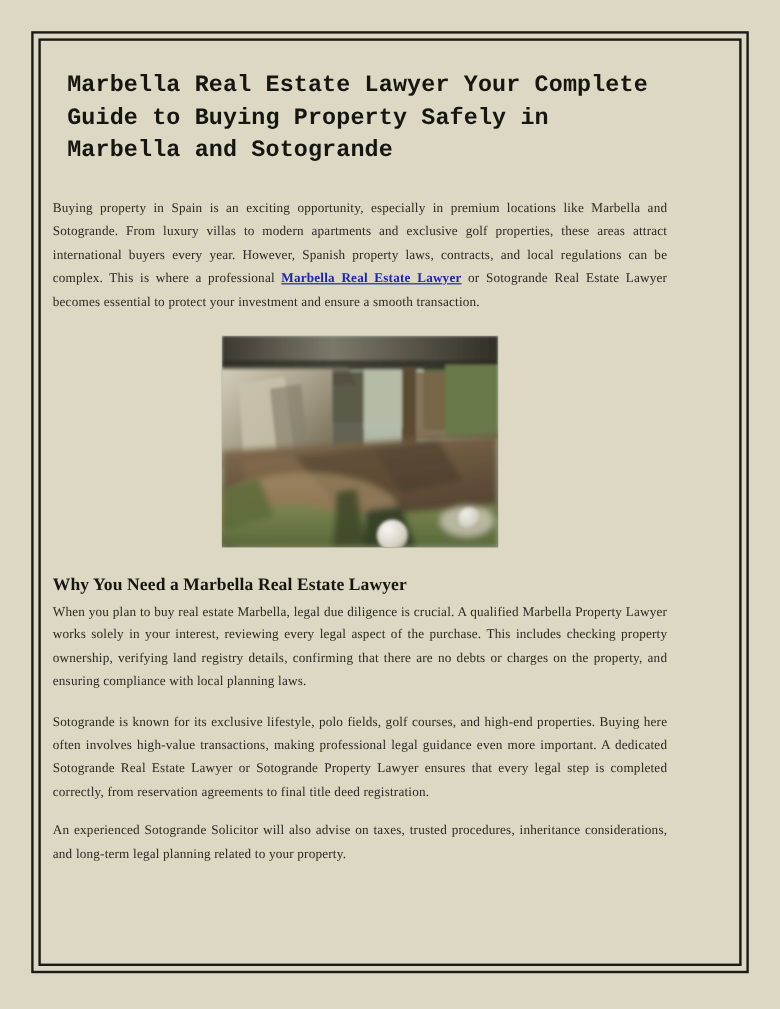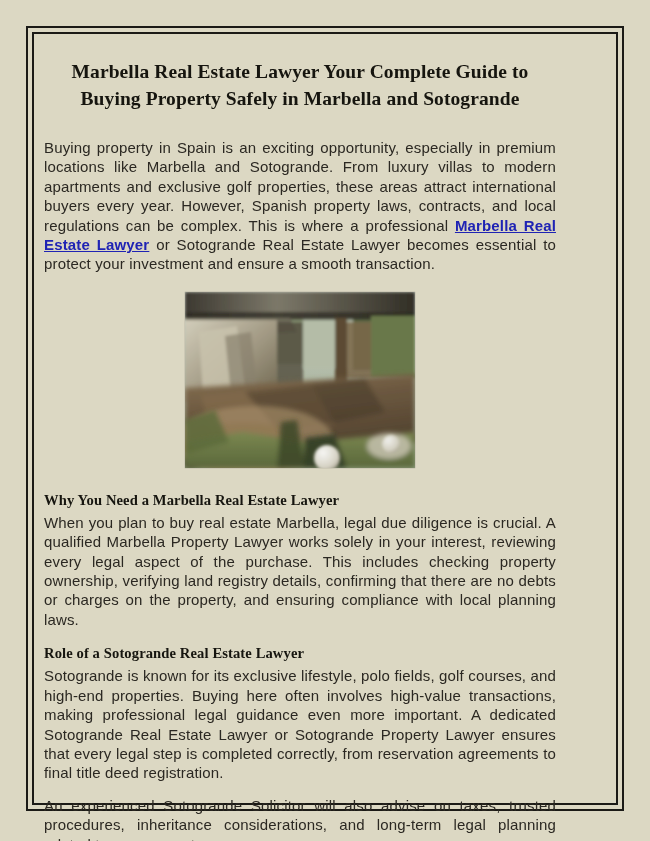--- a/index.html
+++ b/index.html
@@ -39,34 +39,34 @@
   
   #content {
     position: absolute;
     left: 44px;
     top: 58px;
     width: 512px;
     box-sizing: border-box;
   }
 
   .doc-title {
-    font-family: Liberation Serif, serif;
+    font-family: Liberation Mono, monospace;
     font-weight: bold;
     font-size: 19.5px;
     line-height: 27px;
     color: #16150f;
-    text-align: center;
+    text-align: left;
     margin: 0 0 26px 0;
     letter-spacing: 0.1px;
     padding: 0 12px;
   }
 
   .para {
-    font-family: Liberation Sans, sans-serif;
-    font-size: 15px;
+    font-family: Liberation Serif, serif;
+    font-size: 11px;
     line-height: 19.4px;
     color: #2b2822;
     text-align: justify;
     margin: 0 0 13px 0;
     letter-spacing: 0.15px;
   }
   .para:last-child { margin-bottom: 0; }
 
   .link {
     color: #1f23b4;
@@ -196,18 +196,17 @@
       </svg>
     </div>
   </div>
 
   <div class="block">
     <h2 class="section-heading">Why You Need a Marbella Real Estate Lawyer</h2>
     <p class="para">When you plan to buy real estate Marbella, legal due diligence is crucial. A qualified Marbella Property Lawyer works solely in your interest, reviewing every legal aspect of the purchase. This includes checking property ownership, verifying land registry details, confirming that there are no debts or charges on the property, and ensuring compliance with local planning laws.</p>
   </div>
 
   <div class="block">
-    <h2 class="section-heading">Role of a Sotogrande Real Estate Lawyer</h2>
     <p class="para">Sotogrande is known for its exclusive lifestyle, polo fields, golf courses, and high-end properties. Buying here often involves high-value transactions, making professional legal guidance even more important. A dedicated Sotogrande Real Estate Lawyer or Sotogrande Property Lawyer ensures that every legal step is completed correctly, from reservation agreements to final title deed registration.</p>
     <p class="para">An experienced Sotogrande Solicitor will also advise on taxes, trusted procedures, inheritance considerations, and long-term legal planning related to your property.</p>
   </div>
 
 </div>
 
 </body></html>

